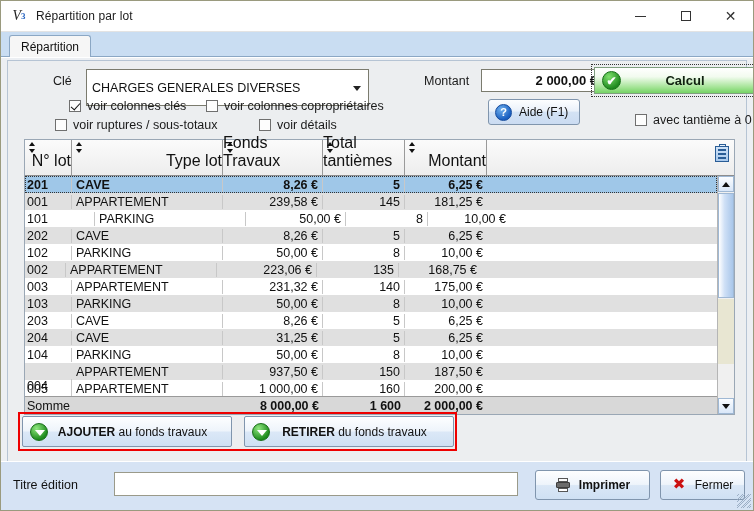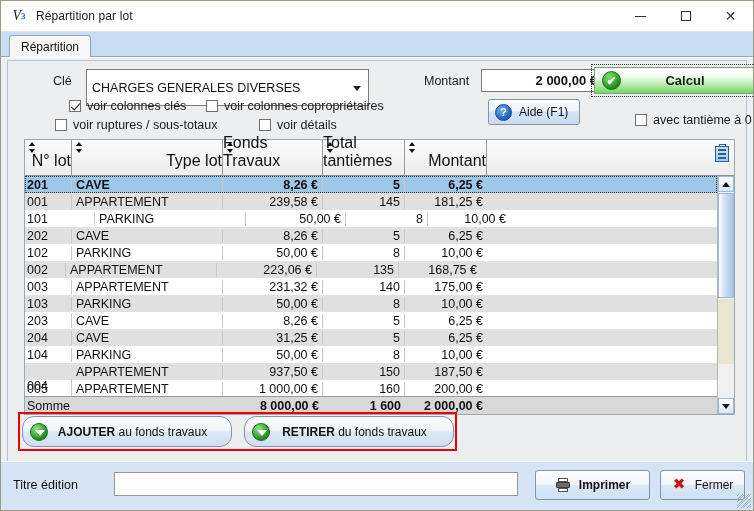--- a/index.html
+++ b/index.html
@@ -303,21 +303,21 @@
   }
   .actionbar {
     position: absolute;
     left: 14px; bottom: 60px; height: 31px; width: 432px;
     display: flex; gap: 12px;
   }
   .act-btn {
     flex: 1;
     box-sizing: border-box;
     border: 1px solid #8095ad;
-    border-radius: 12px;
+    border-radius: 2px;
     background: linear-gradient(to bottom,#fdfeff 0%,#eef4fb 48%,#dbe8f7 52%,#cfe0f3 100%);
     display: flex; align-items: center;
     font-size: 12px; color: #111;
     padding-left: 7px;
   }
   .icon-circ {
     width: 18px; height: 18px; border-radius: 50%;
     background: radial-gradient(circle at 35% 28%, #8fe77f, #1d8a1d 72%);
     border: 1px solid #176d17;
     flex: none; box-sizing: border-box;

